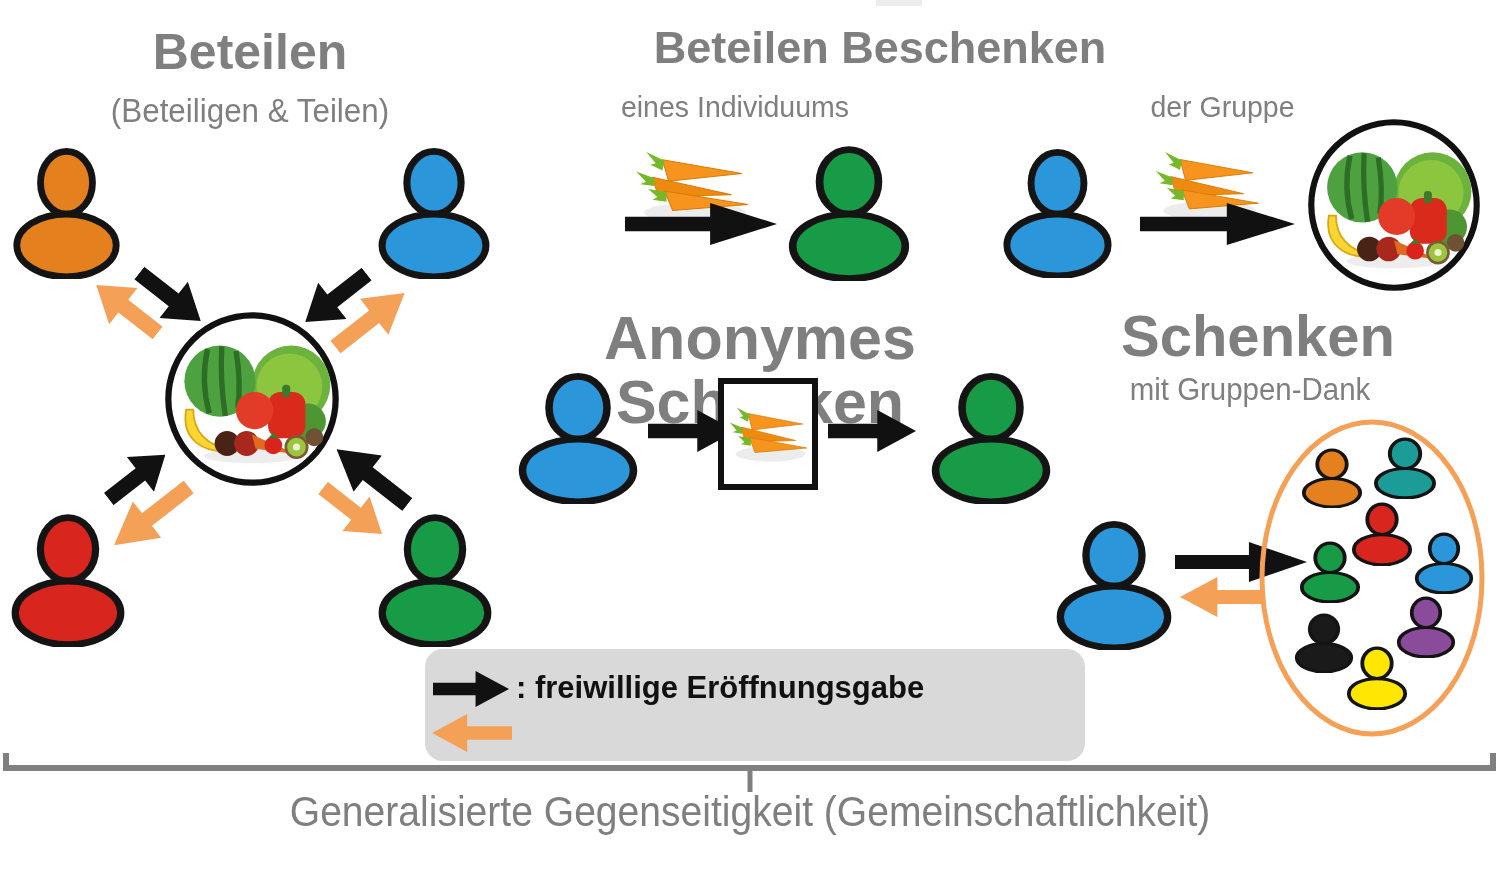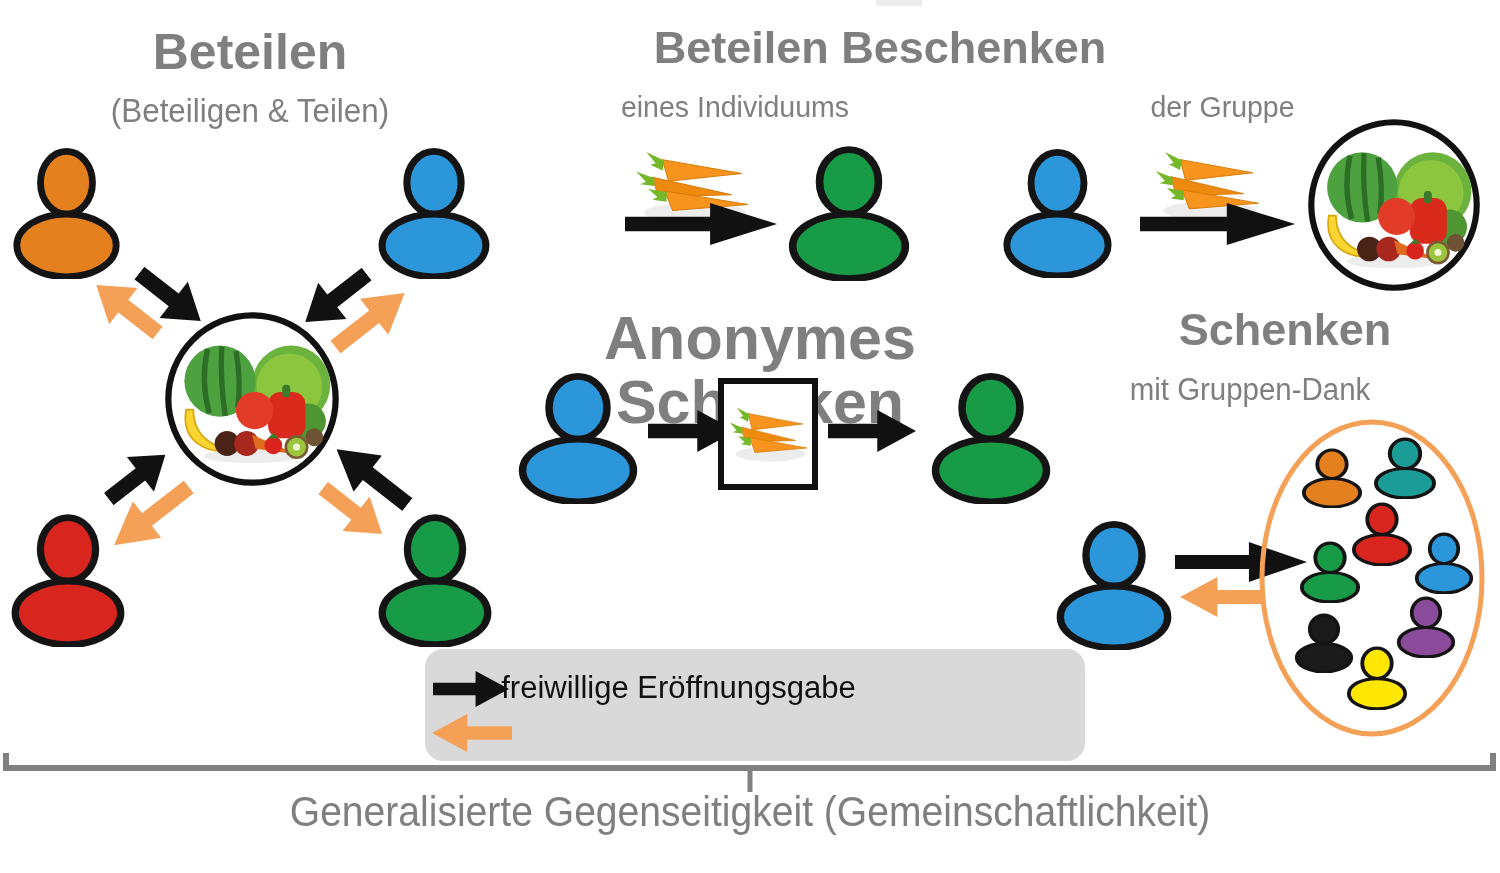--- a/index.html
+++ b/index.html
@@ -162,21 +162,21 @@
         <use href="#sym-carrots"></use>
       </svg>
   </div>
   <svg class="arrow black" style="left:828px;top:410px;width:88px;height:42px;">
       <use href="#sym-arrow"></use>
     </svg>
   <svg class="person" style="left:928px;top:372px;width:126px;height:132px;color:var(--person-green)">
       <use href="#sym-person"></use>
     </svg>
 
-  <div class="abs t-title" style="left:1110px;top:306px;width:350px;font-size:45px;">Schenken</div>
+  <div class="abs t-title" style="left:1083px;top:306px;width:350px;font-size:58px;">Schenken</div>
   <div class="abs t-sub" style="left:1060px;top:372px;width:380px;font-size:31px;">mit Gruppen-Dank</div>
 
   <svg class="person" style="left:1053px;top:520px;width:122px;height:130px;color:var(--person-blue)">
       <use href="#sym-person"></use>
     </svg>
   <svg class="arrow black" style="left:1175px;top:542px;width:132px;height:40px;">
       <use href="#sym-arrow"></use>
     </svg>
   <svg class="arrow orange" style="left:1180px;top:577px;width:85px;height:40px;transform:rotate(180deg)">
       <use href="#sym-arrow"></use>
@@ -207,21 +207,21 @@
       <use href="#sym-person"></use>
     </svg>
   <svg class="person" style="left:1345px;top:646px;width:64px;height:64px;color:var(--person-yellow)">
       <use href="#sym-person"></use>
     </svg>
 
   <div class="legend-box"></div>
   <svg class="arrow black" style="left:433px;top:671px;width:76px;height:36px;">
       <use href="#sym-arrow"></use>
     </svg>
-  <div class="legend-label" style="left:484px;top:670px;color:var(--legend-black-text);">: freiwillige Eröffnungsgabe</div>
+  <div class="legend-label" style="left:516px;top:670px;color:var(--legend-black-text);font-weight:bold;">: freiwillige Eröffnungsgabe</div>
   <svg class="arrow orange" style="left:432px;top:714px;width:80px;height:38px;transform:rotate(180deg)">
       <use href="#sym-arrow"></use>
     </svg>
 
   <svg class="abs" style="left:0;top:745px;width:1500px;height:55px;">
     <path d="M6 8 V23 H1493 V8" fill="none" stroke="#808080" stroke-width="6"></path>
     <path d="M750 23 V47" fill="none" stroke="#808080" stroke-width="5"></path>
   </svg>
   <div class="footer-text">Generalisierte Gegenseitigkeit (Gemeinschaftlichkeit)</div>
 

